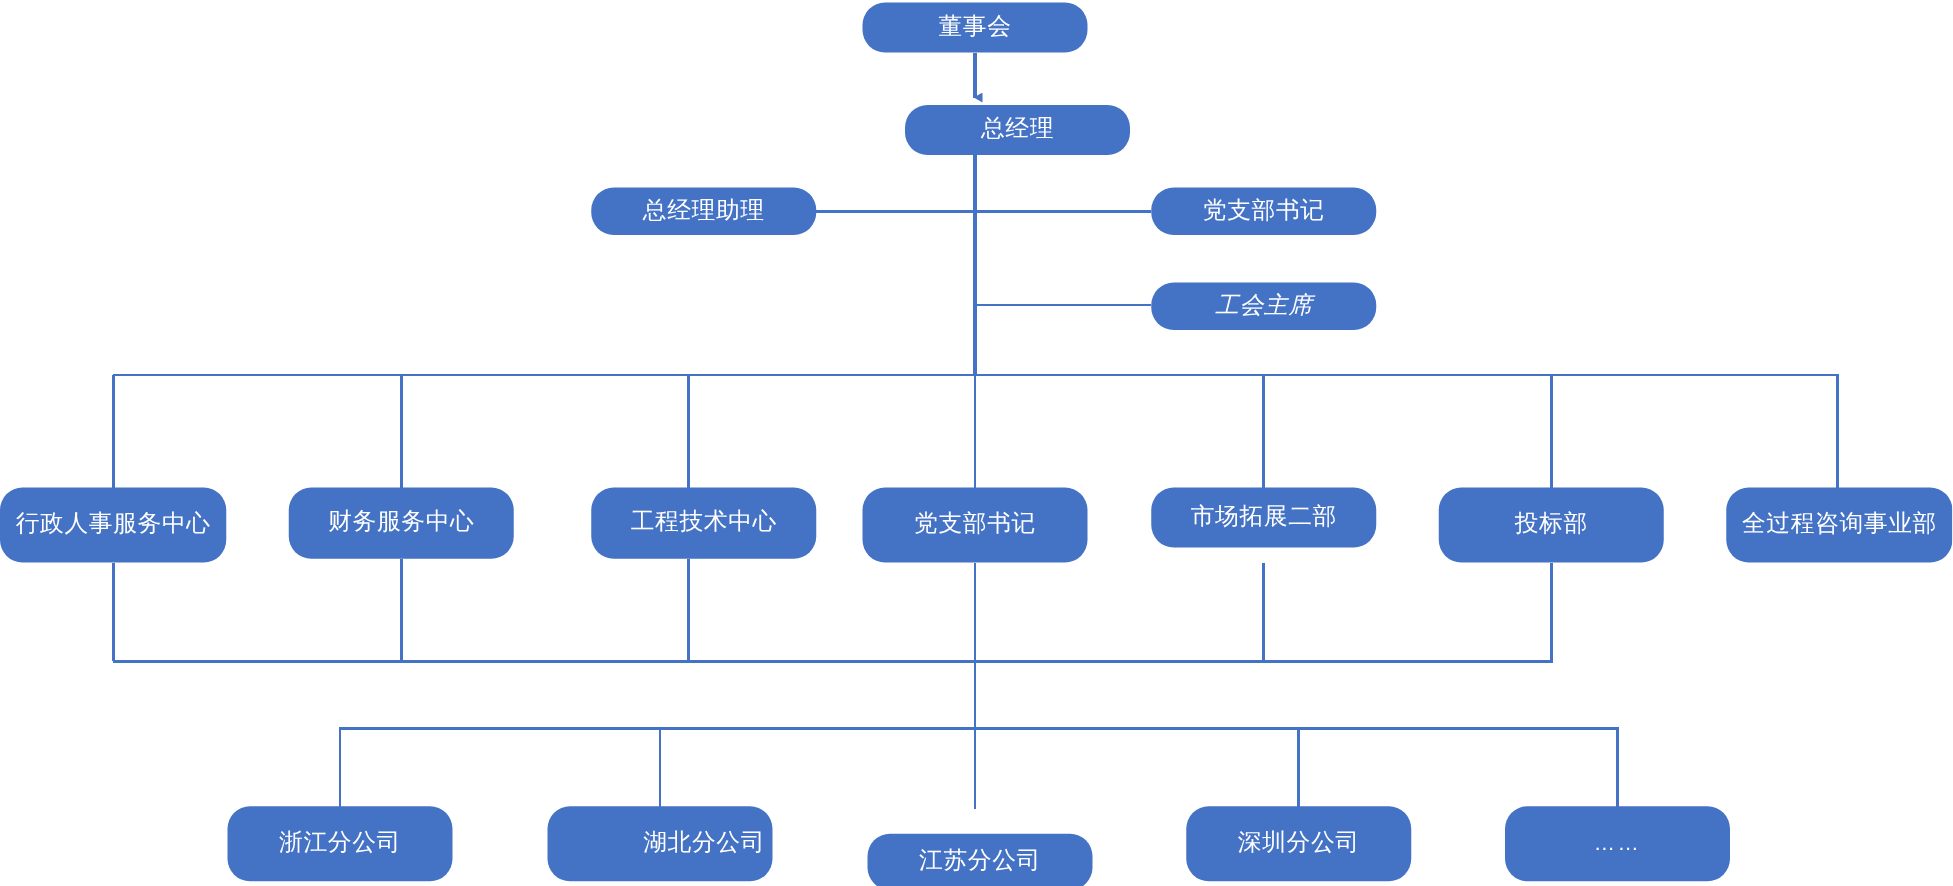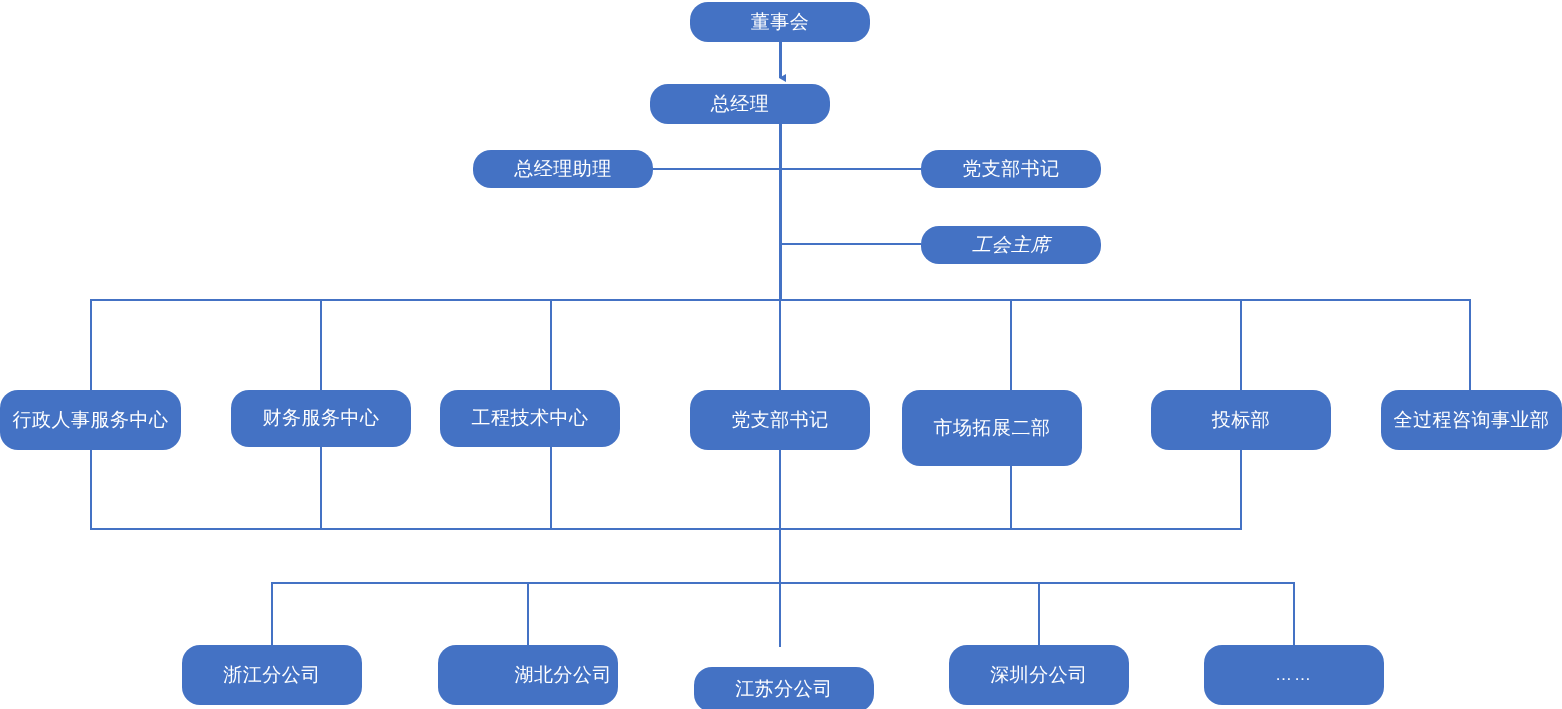--- a/index.html
+++ b/index.html
@@ -91,21 +91,21 @@
       <line x1="780" y1="583" x2="780" y2="647"></line>
       <line x1="1039" y1="583" x2="1039" y2="647"></line>
       <line x1="1294" y1="583" x2="1294" y2="647"></line>
     </g>
   </svg>
 
   <div class="node" style="left:690px; top:2px; width:180px; height:40px;">
     <span>董事会</span>
   </div>
 
-  <div class="node" style="left:650px; top:84px; width:180px; height:40px;">
+  <div class="node" style="left:724px; top:84px; width:180px; height:40px;">
     <span>总经理</span>
   </div>
 
   <div class="node" style="left:473px; top:150px; width:180px; height:38px;">
     <span>总经理助理</span>
   </div>
 
   <div class="node" style="left:921px; top:150px; width:180px; height:38px;">
     <span>党支部书记</span>
   </div>
@@ -115,29 +115,29 @@
   </div>
 
   <div class="node" style="left:0px; top:390px; width:181px; height:60px;">
     <span>行政人事服务中心</span>
   </div>
 
   <div class="node" style="left:231px; top:390px; width:180px; height:57px;">
     <span>财务服务中心</span>
   </div>
 
-  <div class="node" style="left:440px; top:390px; width:180px; height:57px;">
+  <div class="node" style="left:473px; top:390px; width:180px; height:57px;">
     <span>工程技术中心</span>
   </div>
 
   <div class="node" style="left:690px; top:390px; width:180px; height:60px;">
     <span>党支部书记</span>
   </div>
 
-  <div class="node" style="left:902px; top:390px; width:180px; height:76px;">
+  <div class="node" style="left:921px; top:390px; width:180px; height:48px;">
     <span>市场拓展二部</span>
   </div>
 
   <div class="node" style="left:1151px; top:390px; width:180px; height:60px;">
     <span>投标部</span>
   </div>
 
   <div class="node" style="left:1381px; top:390px; width:181px; height:60px;">
     <span>全过程咨询事业部</span>
   </div>

